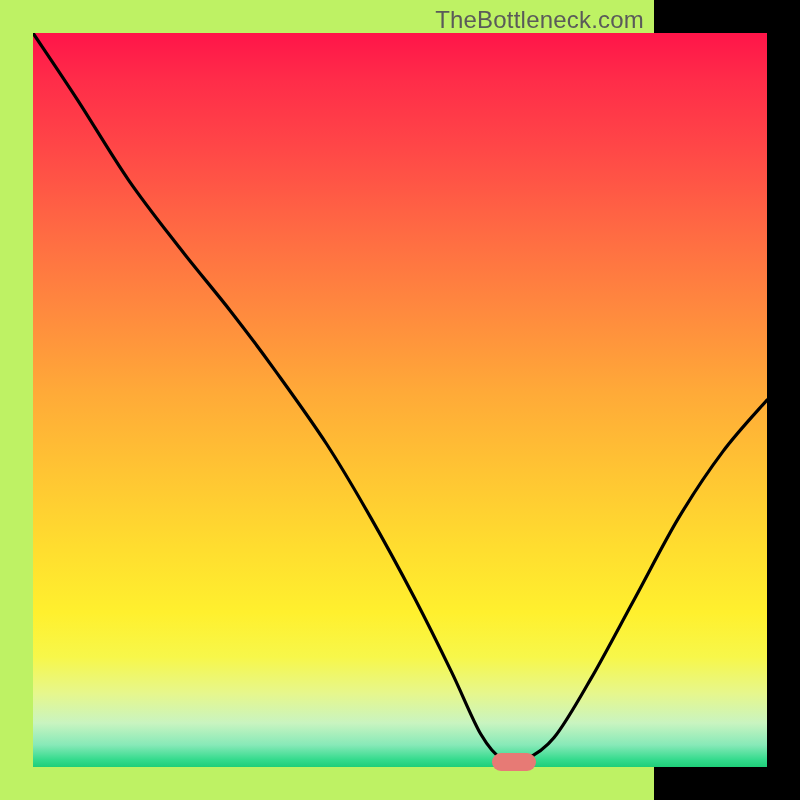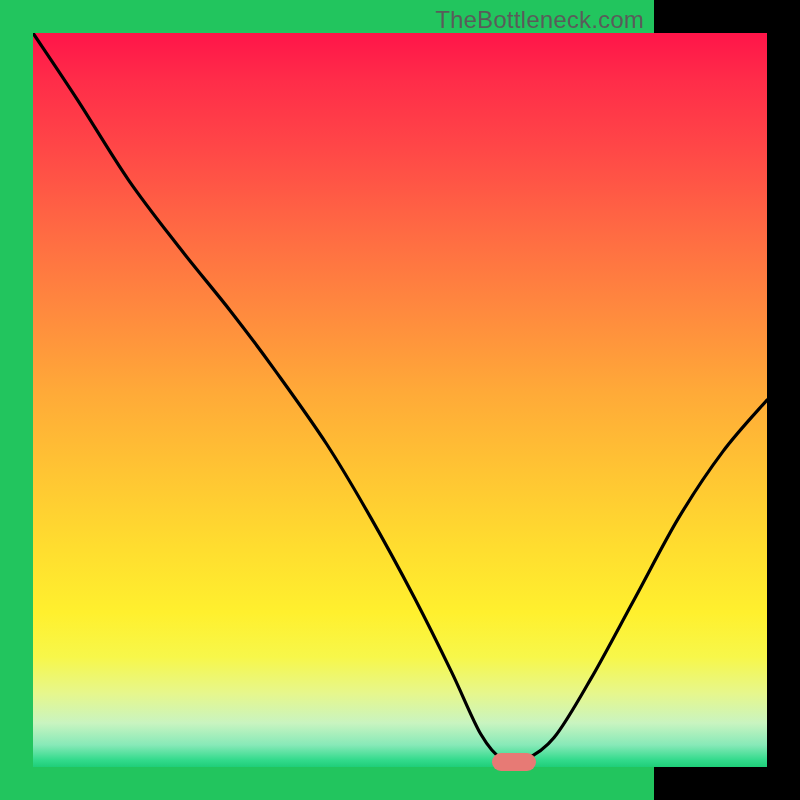--- a/index.html
+++ b/index.html
@@ -8,21 +8,21 @@
     width: 800px;
     height: 800px;
     background: #000;
     overflow: hidden;
     font-family: Arial, Helvetica, sans-serif;
   }
   .frame {
     position: relative;
     width: 654px;
     height: 800px;
-    background: #22c55e;
+    background: #bef264;
     text-align: center;
   }
   .watermark {
     position: absolute;
     top: 6px;
     right: 10px;
     color: #5a5a5a;
     font-size: 24px;
     font-weight: 500;
     letter-spacing: 0.2px;

